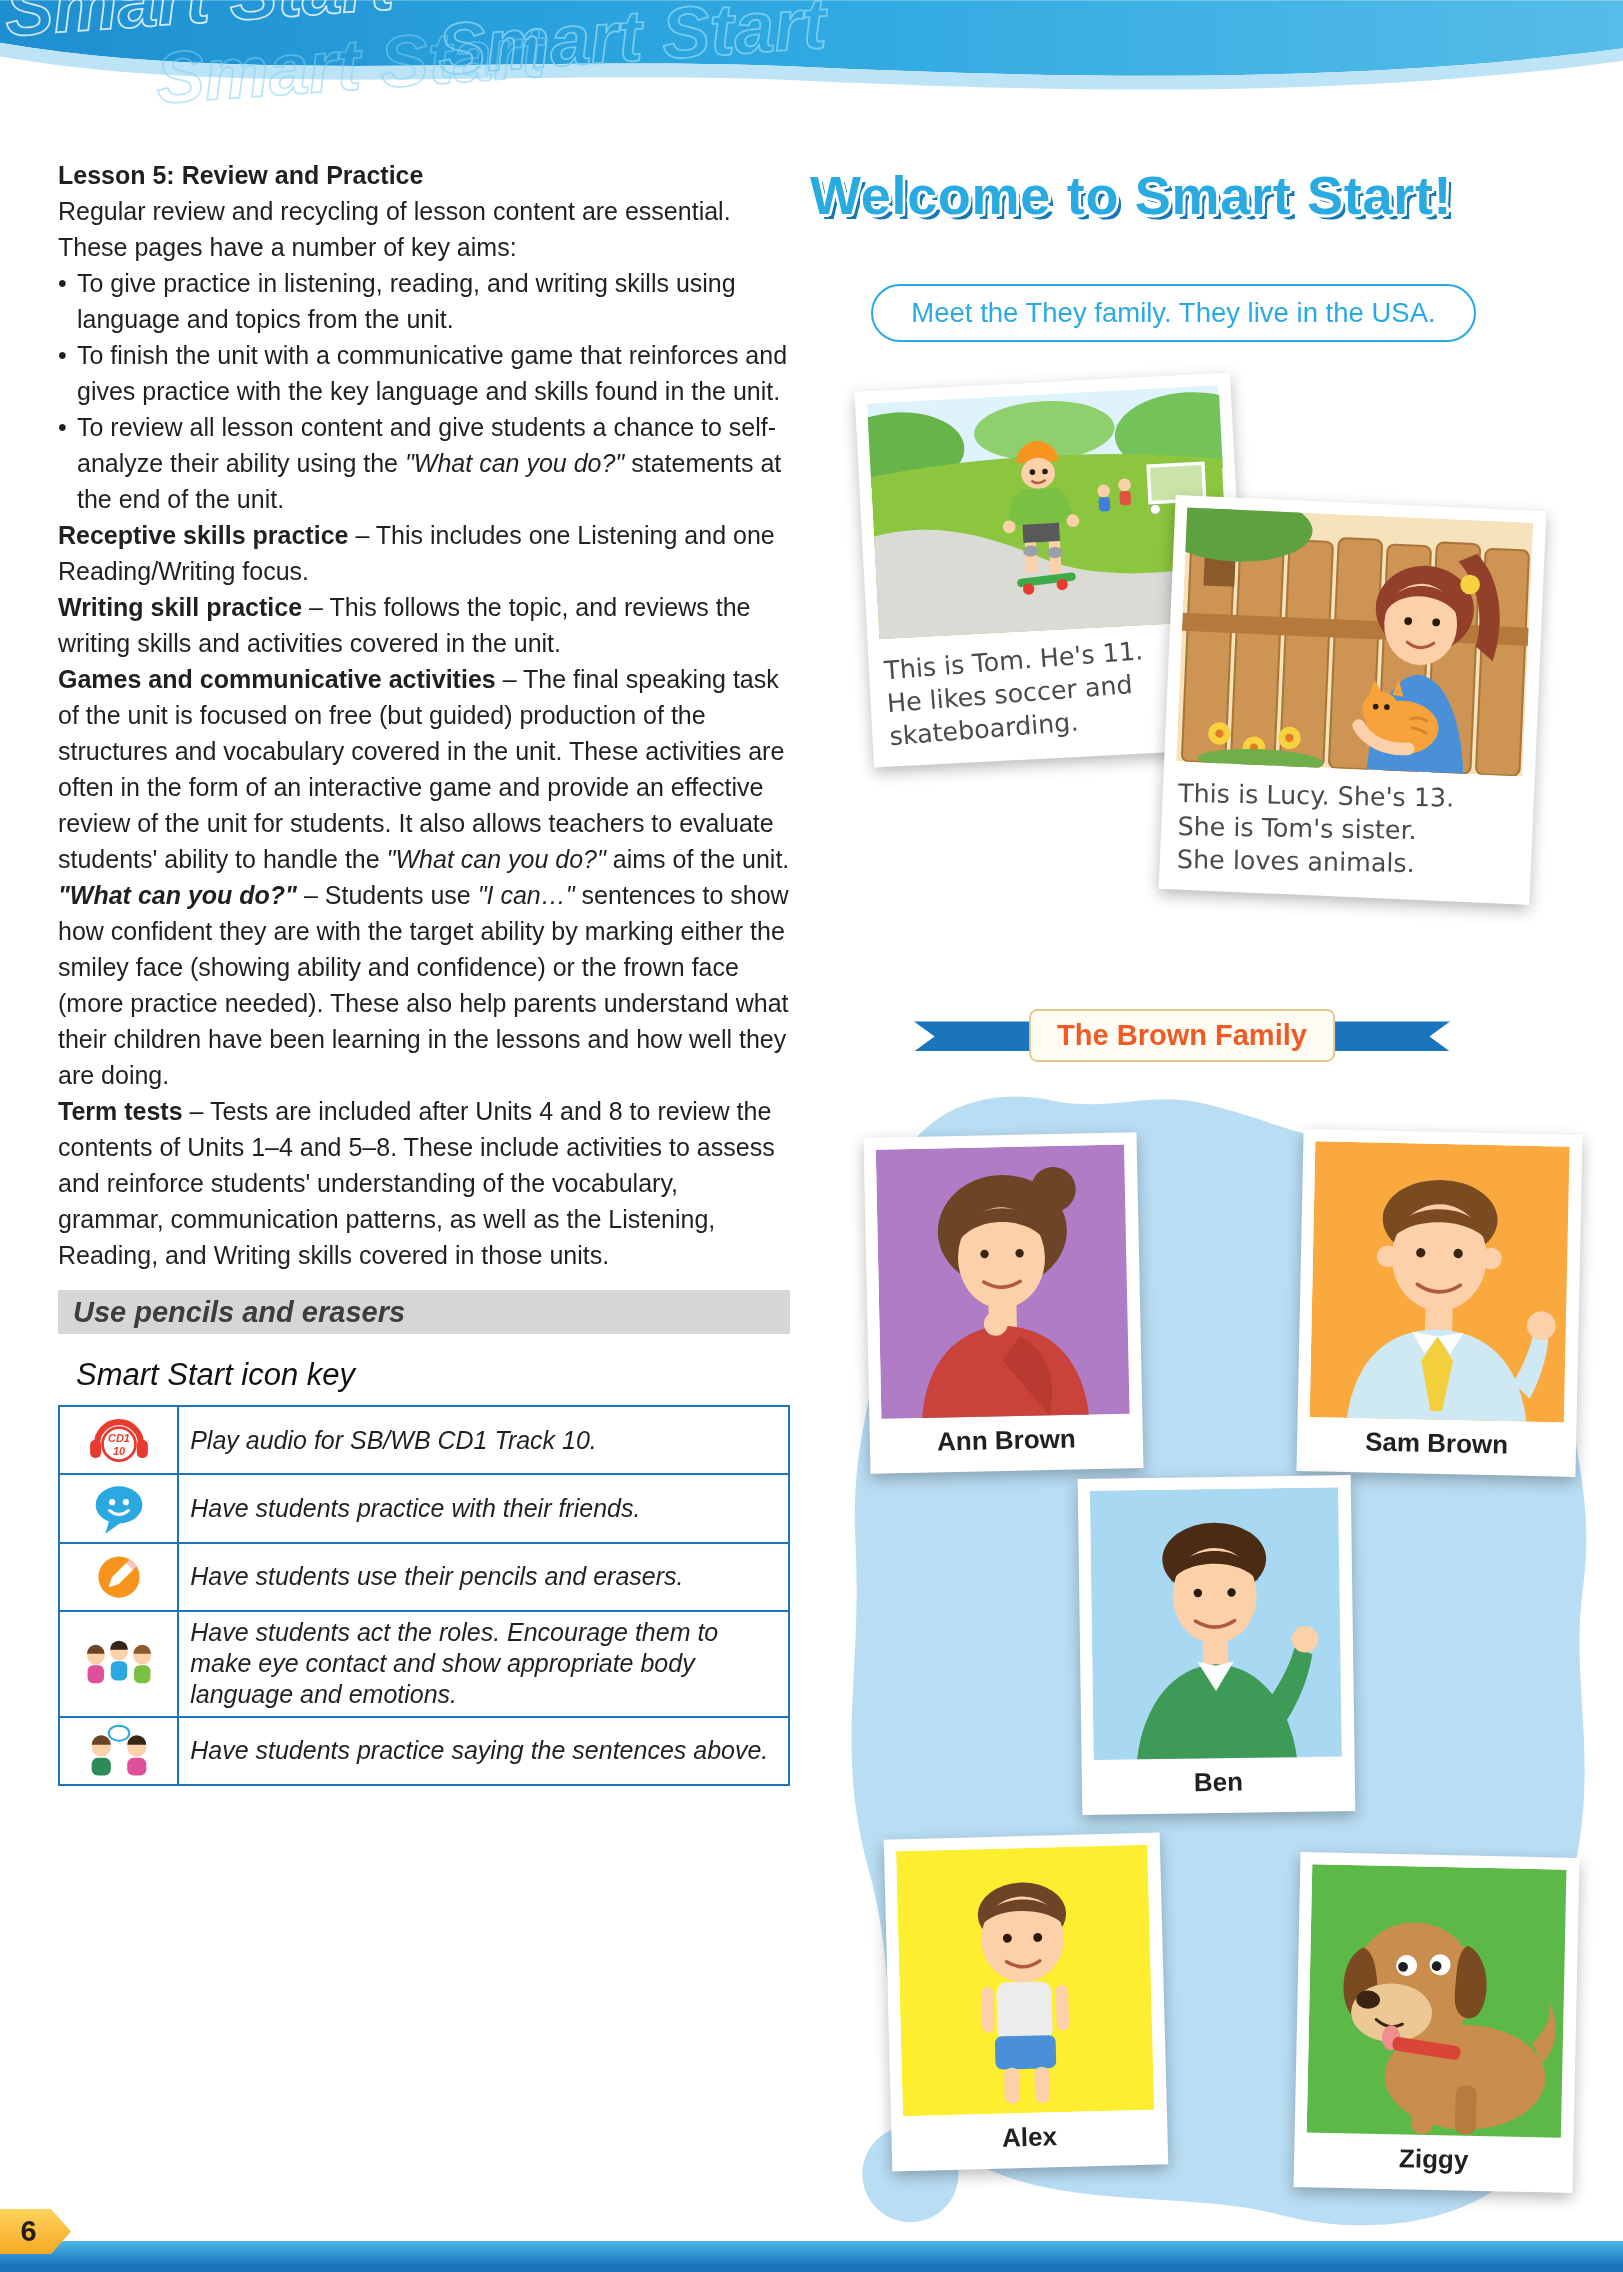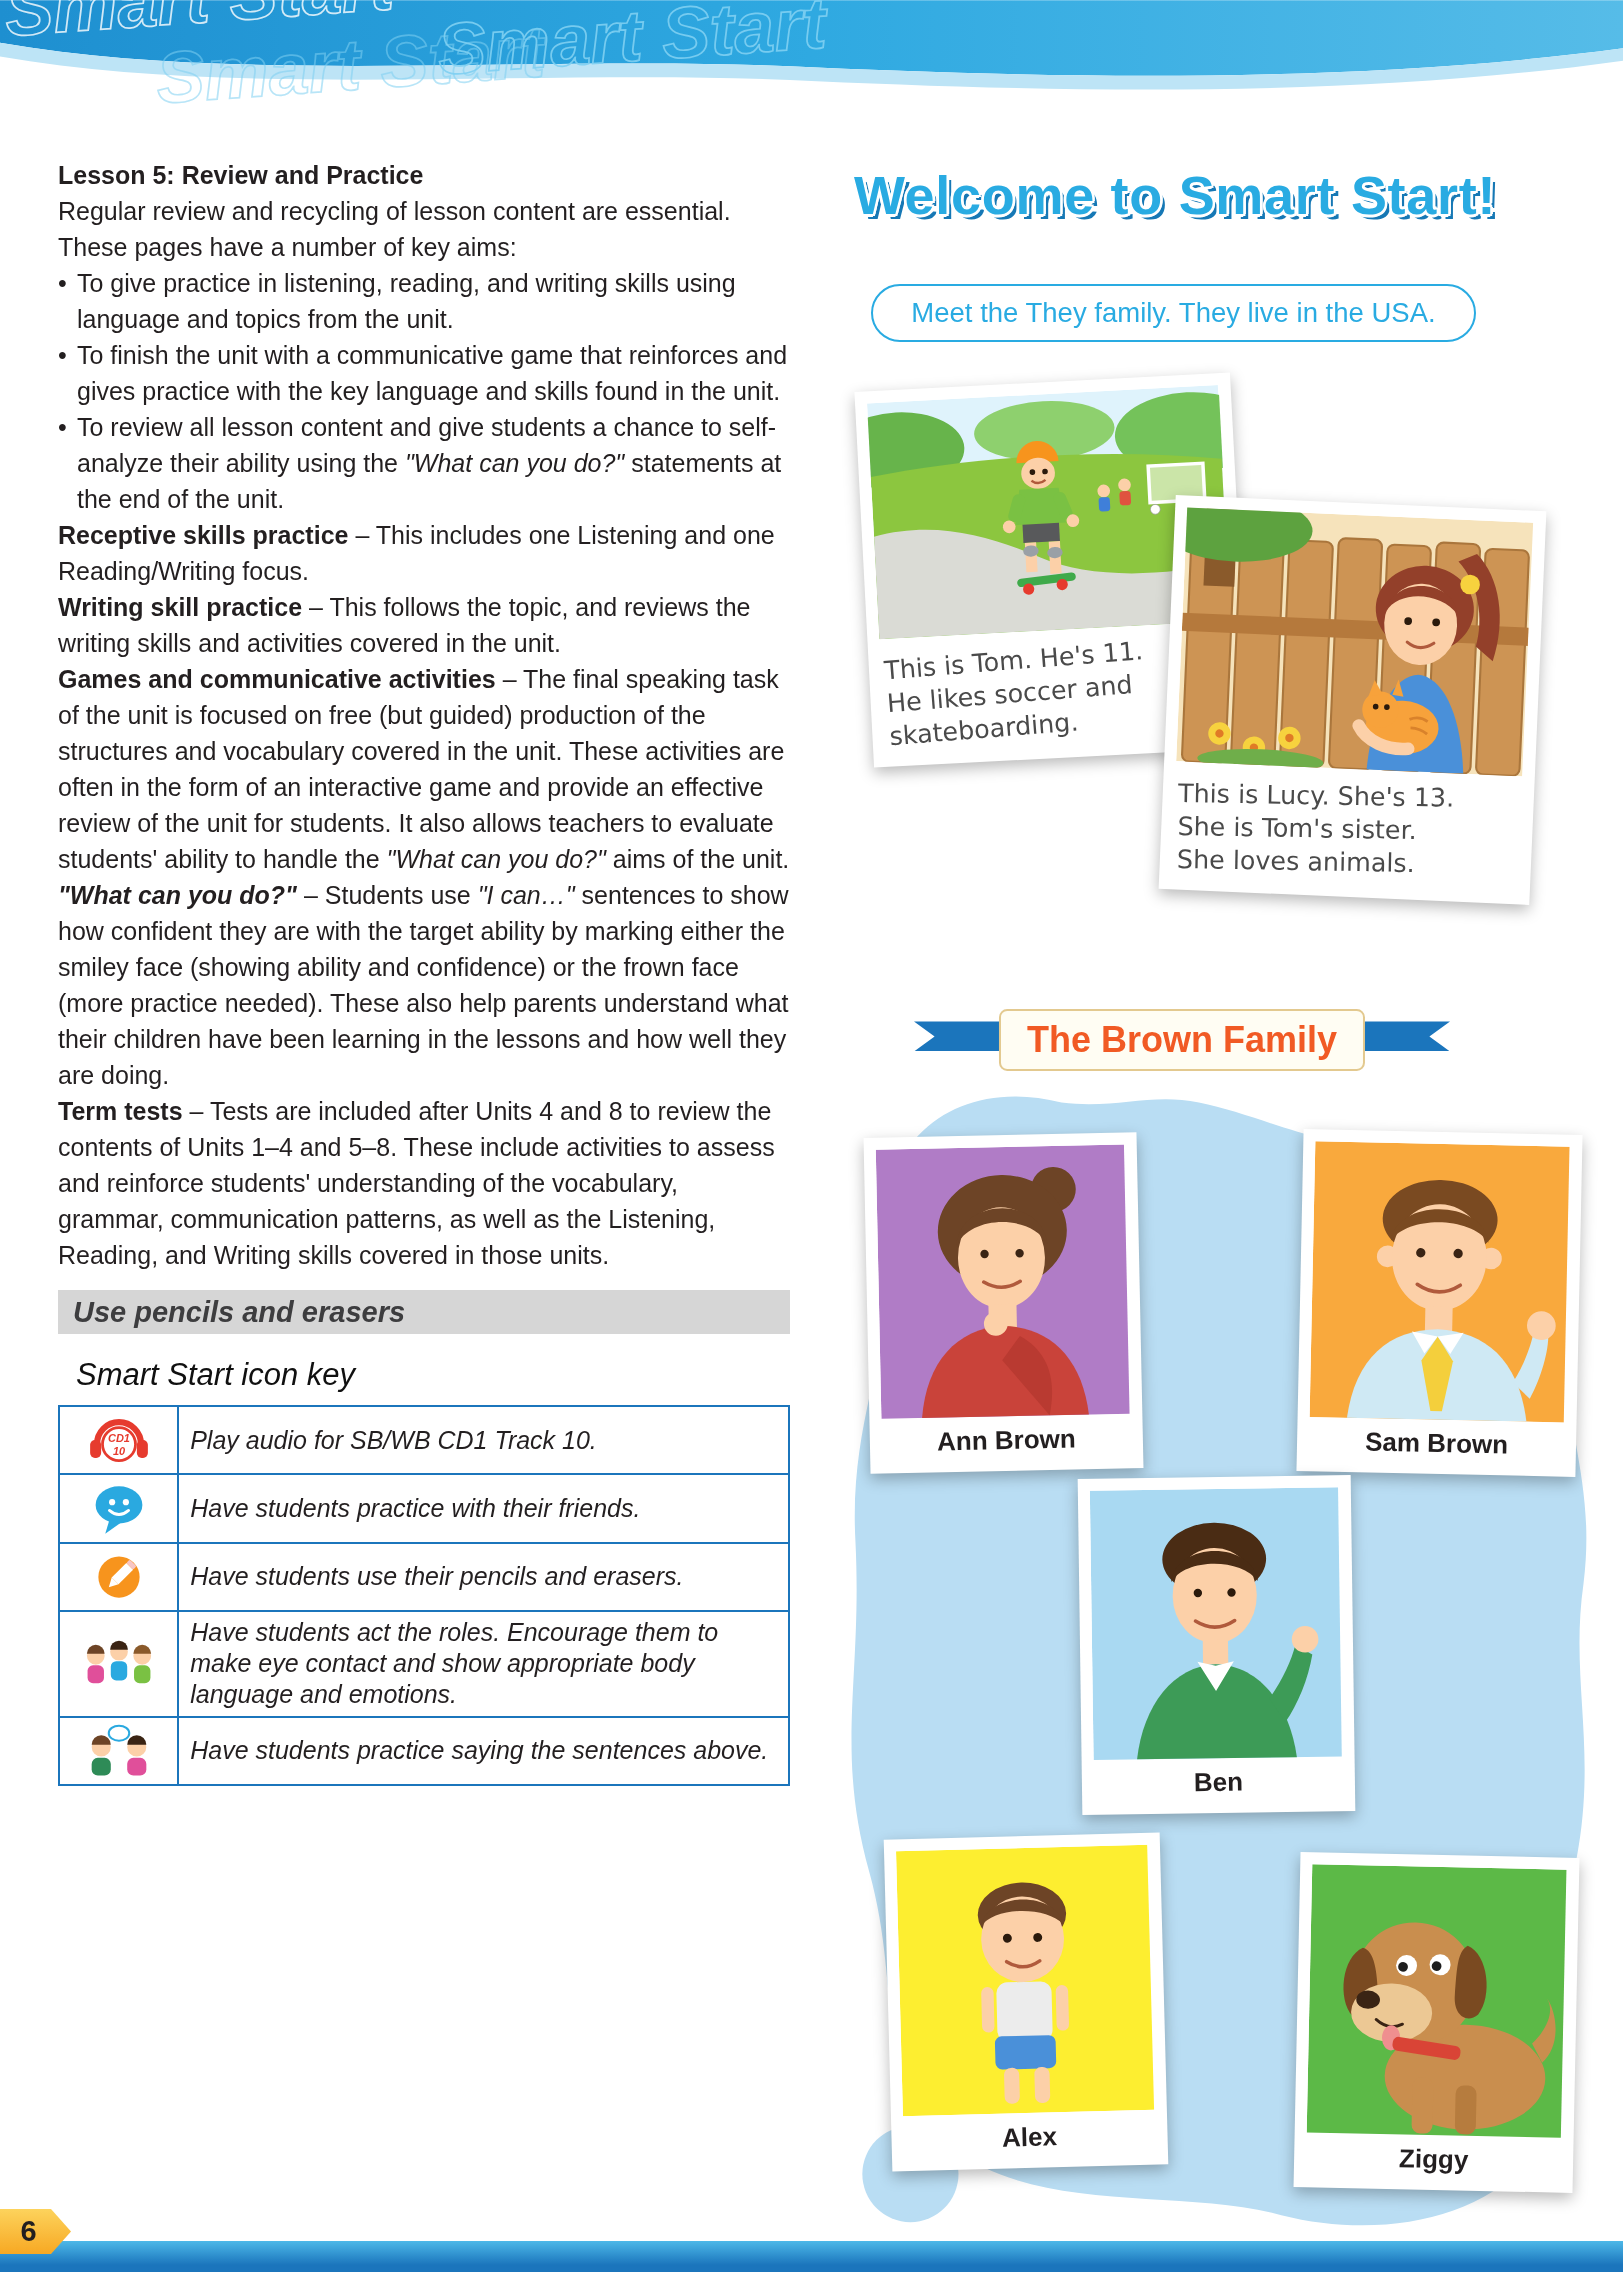--- a/index.html
+++ b/index.html
@@ -21,42 +21,42 @@
   .pencils{margin-top:11px;}
   .iconkey-h{margin:23.4px 0 12.4px 18px;font-weight:normal;font-style:italic;font-size:31px;color:#101010;}
   table.iconkey{border-collapse:collapse;width:100%;font-style:italic;}
   table.iconkey td{border:2.1px solid #1b75bc;padding:5.5px 11px;vertical-align:middle;
                    font-size:25px;line-height:31px;}
   table.iconkey td.ic{width:109px;text-align:center;padding:4.1px;}
   .keyicon{width:66px;height:58px;display:inline-block;vertical-align:middle;}
   .keyicon.wide{width:82px;}
 
   
-  .welcome-title{position:absolute;left:842px;top:164px;width:666px;text-align:center;
+  .welcome-title{position:absolute;left:810px;top:164px;width:666px;text-align:left;
     font-size:54px;font-weight:bold;letter-spacing:0.7px;color:#29abe2;
     text-shadow:-2.1px -2.1px 0 #fff,2.1px -2.1px 0 #fff,-2.1px 2.1px 0 #fff,2.1px 2.1px 0 #fff,
                 0 -2.7px 0 #fff,0 2.7px 0 #fff,-2.7px 0 0 #fff,2.7px 0 0 #fff,4.8px 4.8px 0 #1678b5;}
   .callout{position:absolute;left:871px;top:284px;width:605px;box-sizing:border-box;
     border:2.7px solid #29abe2;border-radius:33px;background:#fff;color:#29abe2;
     font-size:27.5px;text-align:center;padding:11px 16.5px;}
 
   .polaroid{position:absolute;background:#ffffff;box-shadow:0 5.5px 15px rgba(0,0,0,0.28);
     padding:12.4px;box-sizing:border-box;}
   .polaroid svg{display:block;width:100%;height:auto;}
   .snapcap{font-size:25.4px;line-height:33px;color:#4a4a4a;padding:11px 4.1px 5.5px;
     font-family:"DejaVu Sans", sans-serif;transform:rotate(-1.5deg);}
   .snap.tom{left:864px;top:382px;width:376px;transform:rotate(-3deg);z-index:2;}
   .snap.lucy{left:1167px;top:503px;width:371px;transform:rotate(2.5deg);z-index:3;}
 
   .ribbon{position:absolute;left:914px;top:1009px;width:536px;height:54px;z-index:2;}
   .ribbon-strip{position:absolute;left:0;right:0;top:12.4px;height:30px;background:#1b75bc;
     clip-path:polygon(0 0,100% 0,calc(100% - 20.6px) 50%,100% 100%,0 100%,20.6px 50%);}
   .ribbon-box{position:absolute;left:50%;top:0;transform:translateX(-50%);background:#fffdf3;
     border:2.1px solid #e3c98f;border-radius:8.2px;padding:8.2px 26px;font-weight:bold;
-    font-size:36px;color:#f15a24;white-space:nowrap;}
+    font-size:29px;color:#f15a24;white-space:nowrap;}
 
   .blob{position:absolute;left:828px;top:1061px;z-index:1;}
 
   .fam{z-index:2;}
   .fam .label{text-align:center;font-weight:bold;font-size:26px;padding:8.2px 0 2.7px;color:#231f20;}
   .fam.ann{left:867px;top:1135px;width:273px;transform:rotate(-1.2deg);}
   .fam.sam{left:1300px;top:1132px;width:279px;transform:rotate(1.2deg);}
   .fam.benc{left:1080px;top:1477px;width:273px;transform:rotate(-0.8deg);}
   .fam.alex{left:888px;top:1836px;width:276px;transform:rotate(-1.5deg);}
   .fam.ziggy{left:1297px;top:1855px;width:279px;transform:rotate(1.2deg);}

